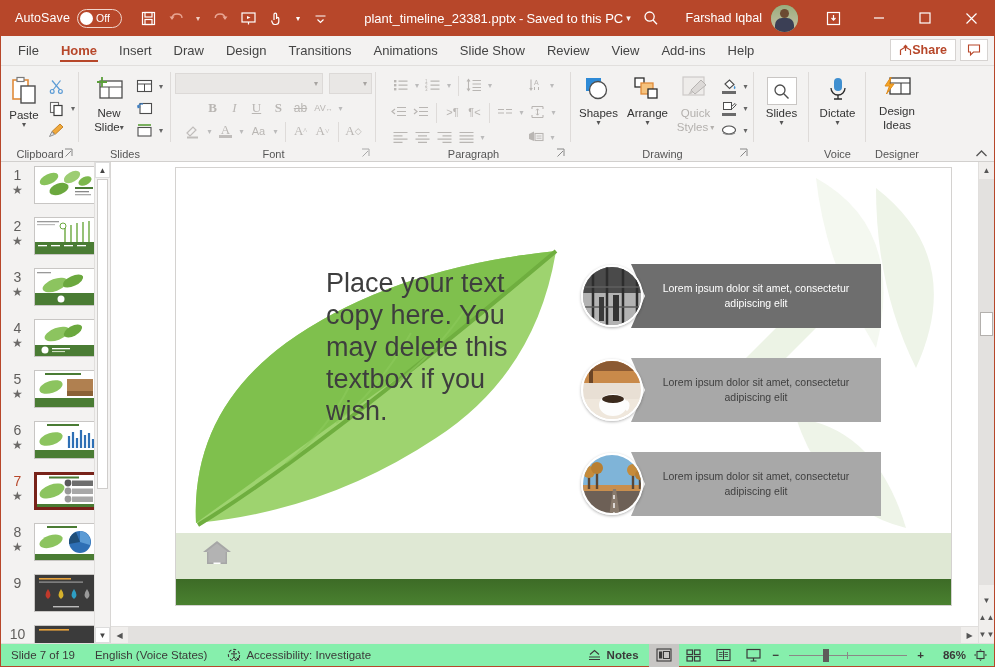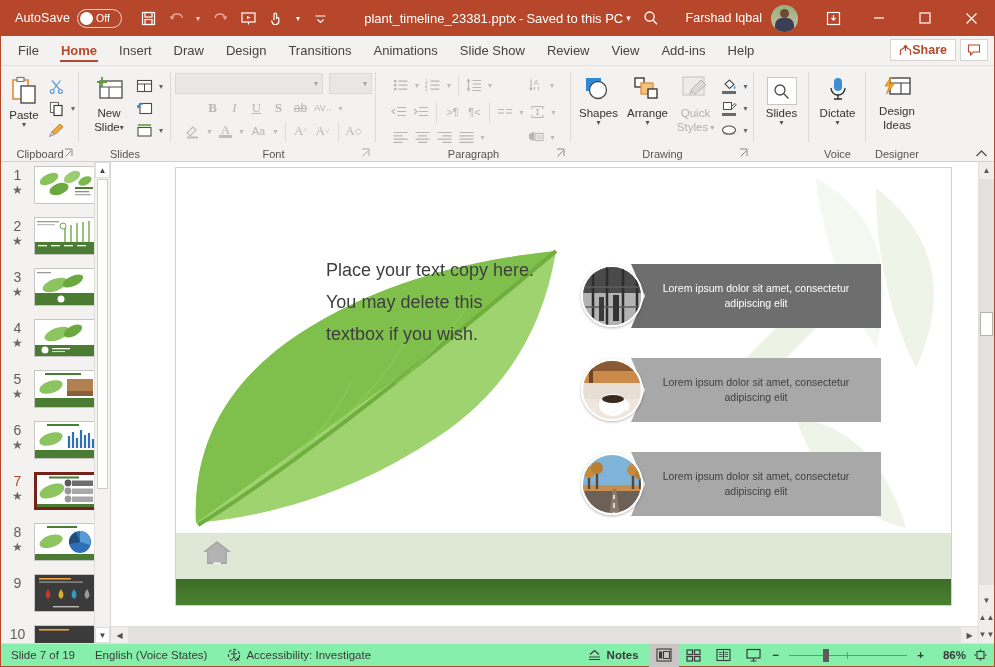--- a/index.html
+++ b/index.html
@@ -119,22 +119,22 @@
                        background:#fff; border:1px solid #cfcdcb; }
   .tscroll .arrow.bot { position:absolute; bottom:0; left:0; right:0; }
 
   
   .slidearea { flex:1; background:#fff; position:relative; }
   .slide { position:absolute; left:65px; top:6px; width:775px; height:437px;
            background:#fff; box-shadow:0 0 0 1px #d4d2d0; overflow:hidden; }
   .slidetitle { position:absolute; left:0; right:0; top:18px; text-align:center;
                 font-size:29px; font-weight:bold; color:#4a7c34; letter-spacing:-.2px; }
   .slidetitle sup { font-size:17px; vertical-align:super; }
-  .bodytext { position:absolute; left:150px; top:86px; width:215px;
-              font-size:18px; line-height:32px; color:#3e3e3e; }
+  .bodytext { position:absolute; left:150px; top:99px; width:215px;
+              font-size:27px; line-height:32px; color:#3e3e3e; }
   .leaf-wrap { position:absolute; left:-40px; top:55px; width:470px; height:330px; }
   .row { position:absolute; display:flex; align-items:center; }
   .rowbox { height:64px; display:flex; align-items:center; justify-content:center;
             text-align:center; padding:0 26px; font-size:10.5px; line-height:15px;
             box-shadow:2px 2px 3px rgba(0,0,0,.17); }
   .circ { width:62px; height:62px; border-radius:50%; overflow:hidden; position:relative;
           border:2px solid #fff; box-shadow:0 1px 3px rgba(0,0,0,.3); z-index:3; }
   .greenbar { position:absolute; left:0; right:0; bottom:0; height:26px;
               background:linear-gradient(180deg,#3d6b26,#4a8130); }
   .lightband { position:absolute; left:0; right:0; bottom:26px; height:46px;

